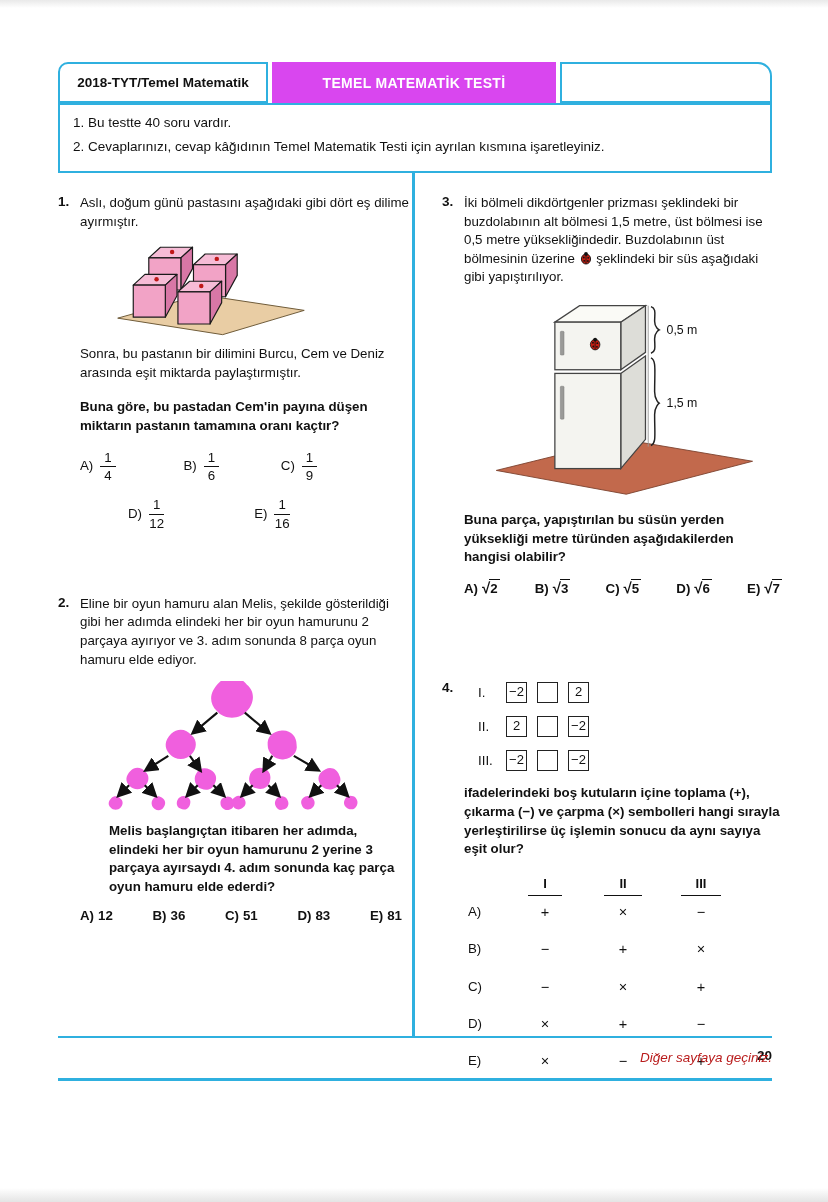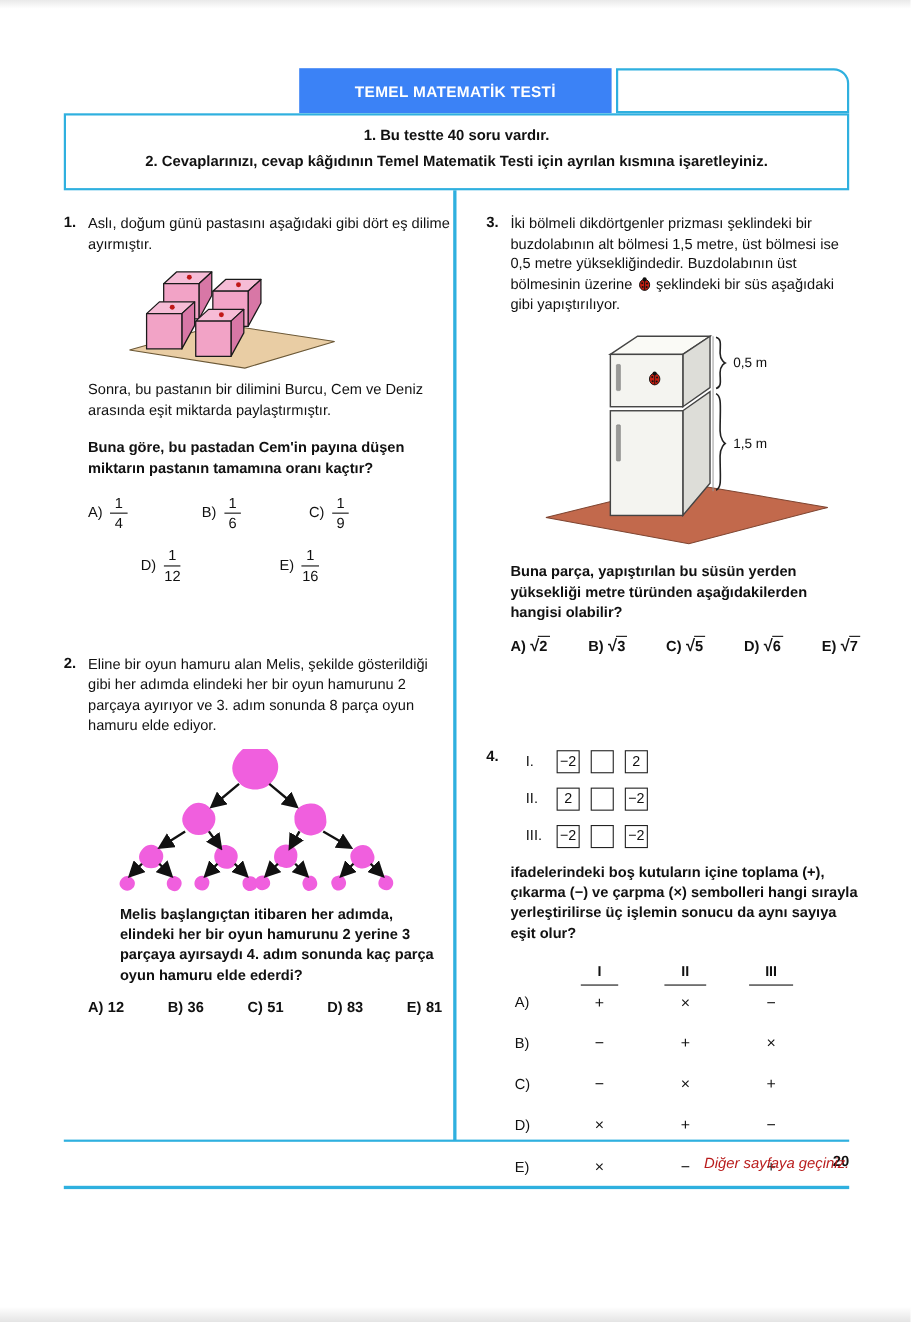--- a/index.html
+++ b/index.html
@@ -9,30 +9,30 @@
     font-family:"Liberation Sans", sans-serif; color:#111; overflow:hidden;
   }
   .edge-top { position:absolute; left:0; top:0; width:828px; height:8px;
     background:linear-gradient(#e9e9e9,#ffffff); }
   .edge-bottom { position:absolute; left:0; top:1188px; width:828px; height:14px;
     background:linear-gradient(#ffffff,#e4e4e4); }
 
   
   .hbox { position:absolute; top:62px; height:41px; display:flex; align-items:center; justify-content:center; }
   .hbox-left  { left:58px;  width:210px; border:2px solid #2FB0DF; border-radius:10px 0 0 0; background:#fff; }
-  .hbox-center{ left:272px; width:284px; background:#3b82f6; }
+  .hbox-center{ left:272px; width:284px; background:#d946ef; }
   .hbox-right { left:560px; width:212px; border:2px solid #2FB0DF; border-radius:0 14px 0 0; background:#fff; }
   .hbox-left span { font-weight:bold; font-size:13.5px; }
   .hbox-center span { font-weight:bold; font-size:14px; color:#fff; letter-spacing:.3px; }
 
   .instructions {
     position:absolute; left:58px; top:103px; width:714px; height:70px;
     border:2px solid #2FB0DF; background:#fff; padding:10px 13px 0 13px;
   }
-  .instructions p { font-weight:bold; font-size:13.5px; margin-bottom:9px;text-align:center; }
+  .instructions p { font-weight:normal; font-size:13.5px; margin-bottom:9px; }
 
   
   .col-divider { position:absolute; left:412px; top:173px; width:2.5px; height:864px; background:#2FB0DF; }
   .content-bottom { position:absolute; left:58px; top:1036px; width:714px; height:2px; background:#2FB0DF; }
   .bottom-rule { position:absolute; left:58px; top:1078px; width:714px; height:3px; background:#2FB0DF; }
 
   .col { position:absolute; top:173px; }
   .col-left  { left:58px;  width:352px; }
   .col-right { left:442px; width:340px; }
 
@@ -98,20 +98,23 @@
   .footer { position:absolute; left:58px; top:1048px; width:714px; height:22px; }
   .pageno { position:absolute; left:0; right:0; text-align:right; font-weight:bold; font-size:13.5px; }
   .nextpage { position:absolute; right:0; top:2px; font-style:italic; font-size:13.5px; color:#b91c1c; }
 </style>
 </head>
 <body>
 
 <div class="page">
   <div class="edge-top"></div>
 
+  <div class="hbox hbox-left">
+    <span>2018-TYT/Temel Matematik</span>
+  </div>
   <div class="hbox hbox-center">
     <span>TEMEL MATEMATİK TESTİ</span>
   </div>
   <div class="hbox hbox-right"></div>
 
   <div class="instructions">
     <p>1. Bu testte 40 soru vardır.</p>
     <p>2. Cevaplarınızı, cevap kâğıdının Temel Matematik Testi için ayrılan kısmına işaretleyiniz.</p>
   </div>
 

